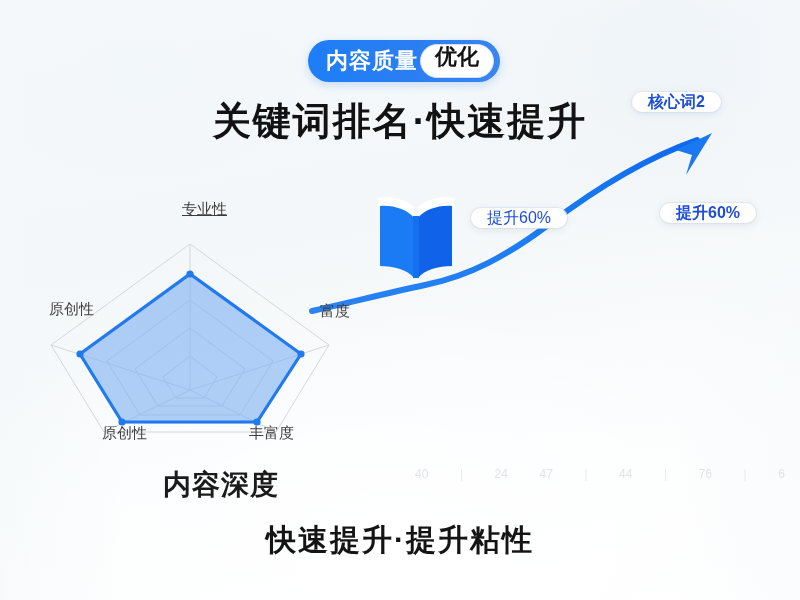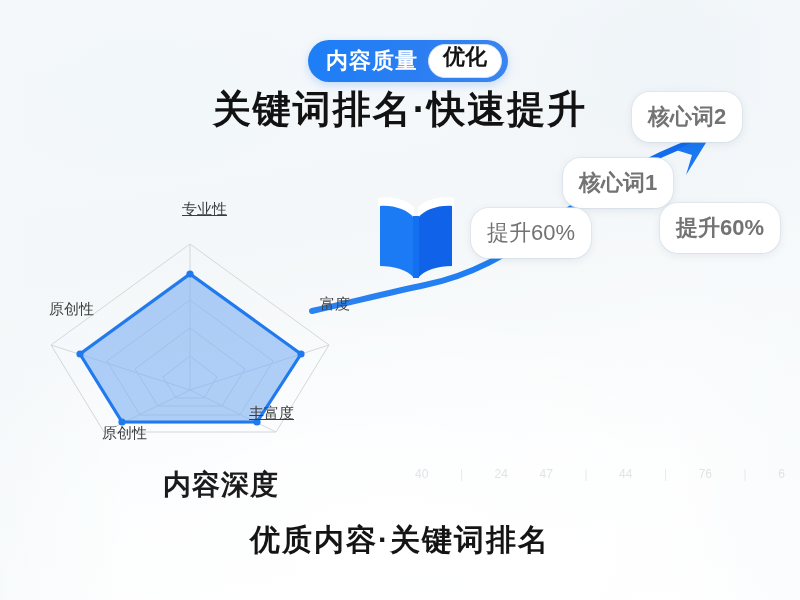--- a/index.html
+++ b/index.html
@@ -25,31 +25,31 @@
   .badge{
     position:absolute;left:308px;top:40px;
     height:42px;display:flex;align-items:center;
     background:linear-gradient(100deg,#1d7ef7 0%,#2b7ef2 55%,#3a85f0 100%);
     border-radius:21px;padding:0 6px 0 18px;
     box-shadow:0 3px 10px rgba(33,118,240,.22);
     z-index:6;
   }
   .badge-main{
     color:#ffffff;font-size:22px;font-weight:700;letter-spacing:1px;
-    line-height:1;padding-right:10px;white-space:nowrap;
+    line-height:1;padding-right:2px;white-space:nowrap;
   }
   .badge-pill{
     background:#ffffff;color:#141414;font-size:22px;font-weight:700;
     line-height:1;border-radius:17px;padding:1px 14px 9px;
     border:1.5px solid #cfe0fb;white-space:nowrap;
   }
 
   
   .main-title{
-    position:absolute;left:0;right:0;top:88px;text-align:center;
+    position:absolute;left:0;right:0;top:100px;text-align:center;
     font-size:38px;font-weight:700;color:#121212;letter-spacing:2px;
     line-height:1.15;z-index:5;
   }
 
   
   .bottom-title{
     position:absolute;left:0;right:0;top:520px;text-align:center;
     font-size:30px;font-weight:700;color:#141414;letter-spacing:2px;
     z-index:5;
   }
@@ -63,22 +63,22 @@
 
   
   .radar-wrap{position:absolute;left:30px;top:230px;width:320px;height:220px;z-index:3;}
   .radar-label{
     position:absolute;font-size:15px;color:#3d3d3d;white-space:nowrap;z-index:4;
   }
 
   
   .pill{
     position:absolute;background:#ffffff;border-radius:18px;
-    font-size:22px;color:#737373;white-space:nowrap;
-    padding:14px 16px;line-height:1;
+    font-size:16px;color:#1d4ed8;white-space:nowrap;
+    padding:2px 16px;line-height:1;
     box-shadow:0 2px 8px rgba(40,70,110,.10),0 0 0 1px rgba(225,232,240,.7);
     z-index:7;
   }
   .pill.bold{font-weight:700;}
 
   
   .ticks{
     position:absolute;left:415px;top:463px;width:370px;height:22px;
     display:flex;align-items:center;justify-content:space-between;
     font-size:12px;color:#dfe3e6;z-index:2;user-select:none;
@@ -141,40 +141,39 @@
         <circle cx="160" cy="44" r="3.6"></circle>
         <circle cx="271" cy="124" r="3.6"></circle>
         <circle cx="227" cy="192" r="3.6"></circle>
         <circle cx="92" cy="192" r="3.6"></circle>
         <circle cx="50" cy="124" r="3.6"></circle>
       </g>
     </svg>
   </div>
 
   <div class="radar-label" style="left:182px;top:200px;text-decoration:underline;">专业性</div>
-  <div class="radar-label" style="left:320px;top:295px;">富度</div>
-  <div class="radar-label" style="left:249px;top:404px;text-decoration:underline;">丰富度</div>
+  <div class="radar-label" style="left:320px;top:302px;">富度</div>
+  <div class="radar-label" style="left:249px;top:424px;">丰富度</div>
   <div class="radar-label" style="left:102px;top:424px;">原创性</div>
   <div class="radar-label" style="left:49px;top:300px;">原创性</div>
 
   <div class="pill bold" style="left:632px;top:92px;">核心词2</div>
-  <div class="pill bold" style="left:563px;top:158px;">核心词1</div>
   <div class="pill" style="left:471px;top:208px;">提升60%</div>
   <div class="pill bold" style="left:660px;top:203px;">提升60%</div>
 
   <div class="depth-caption">内容深度</div>
 
   <div class="ticks">
     <span>40</span>
     <span class="tick-mark">|</span>
     <span>24</span>
     <span>47</span>
     <span class="tick-mark">|</span>
     <span>44</span>
     <span class="tick-mark">|</span>
     <span>76</span>
     <span class="tick-mark">|</span>
     <span>6</span>
   </div>
 
-  <div class="bottom-title">优质内容·关键词排名</div>
+  <div class="bottom-title">快速提升·提升粘性</div>
 
 </div>
 
 </body></html>

